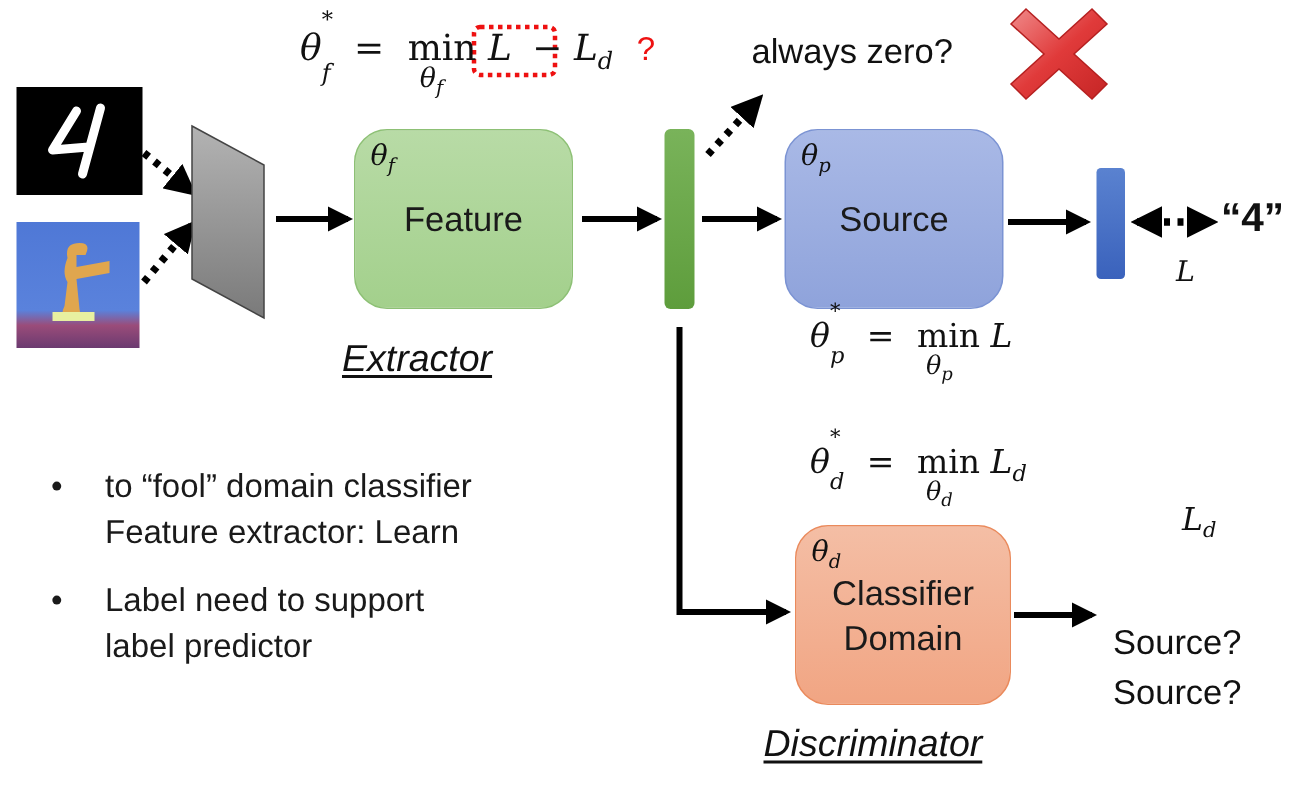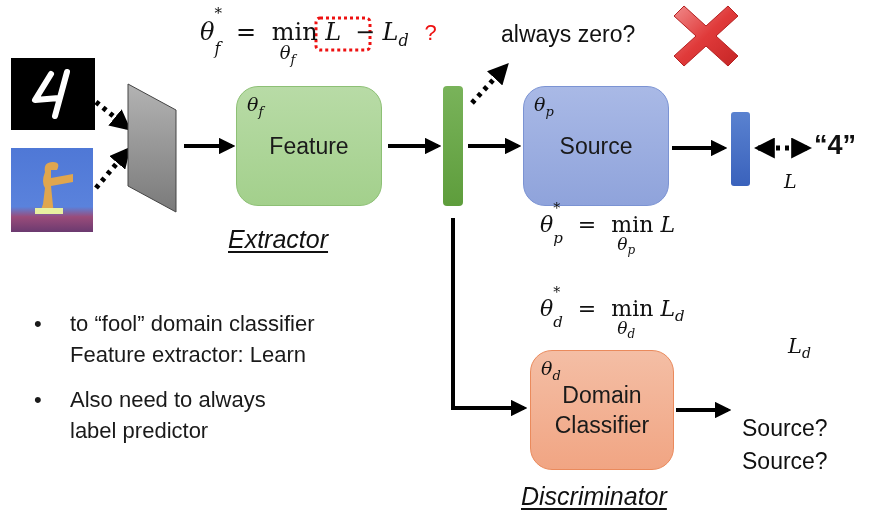--- a/index.html
+++ b/index.html
@@ -141,35 +141,35 @@
   <span class="up" style="margin:0 8px;">=</span>
   <span style="position:relative;display:inline-block;">
     <span class="up">min</span>
     <span style="position:absolute;left:6px;top:22px;font-size:17px;"><span>θ</span><sub style="font-size:12px;">d</sub></span>
   </span>
   <span>L</span><sub style="font-size:15px;">d</sub>
 </div>
 
 <div class="box box-domain">
   <span class="param math"><span>θ</span><sub style="font-size:13px;">d</sub></span>
+  <span>Classifier</span>
   <span>Domain</span>
-  <span>Classifier</span>
 </div>
-<div class="abs section-label" style="left:509px;top:482px;margin-left:12px;">Discriminator</div>
+<div class="abs section-label" style="left:509px;top:482px;">Discriminator</div>
 
 <div class="abs math" style="left:788px;top:334px;font-size:21px;"><span>L</span><sub style="font-size:14px;">d</sub></div>
 <div class="abs plain" style="left:742px;top:372px;line-height:33px;font-size:23px;margin-top:40px;">
   <div>Source?</div>
   <div>Source?</div>
 </div>
 
 <div class="abs bullets">
   <div class="item">
     <span class="dot">•</span>
     <div>to “fool” domain classifier</div>
     <div>Feature extractor: Learn</div>
   </div>
   <div class="item">
     <span class="dot">•</span>
-    <div>Also need to always</div>
+    <div>Label need to support</div>
     <div>label predictor</div>
   </div>
 </div>
 
 </body></html>

